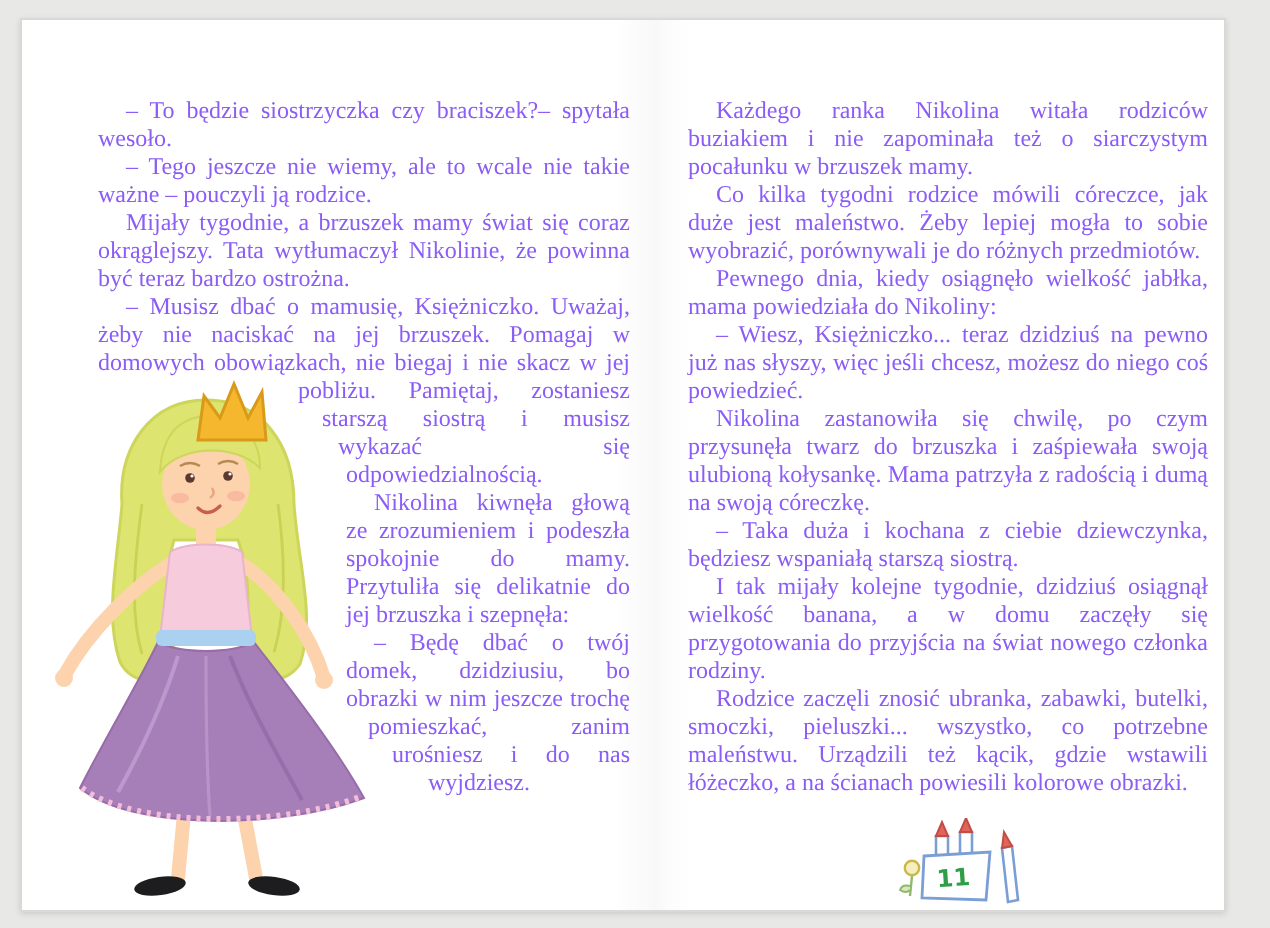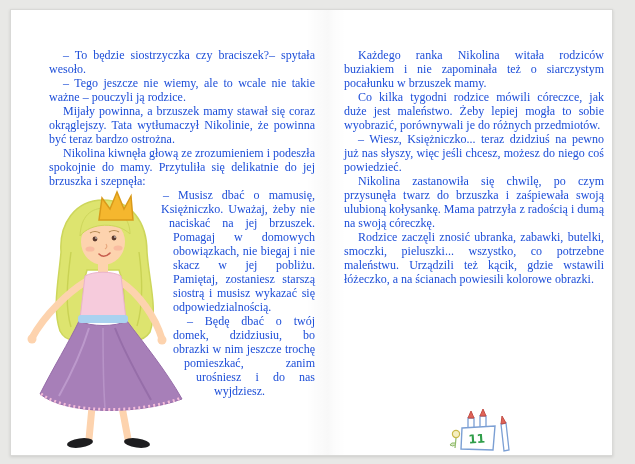--- a/index.html
+++ b/index.html
@@ -16,21 +16,21 @@
     box-shadow:0 1px 3px rgba(0,0,0,0.12);
   }
   .spine{
     position:absolute;left:295px;top:0;width:40px;height:100%;
     background:linear-gradient(90deg, rgba(0,0,0,0) 0%, rgba(0,0,0,0.028) 55%, rgba(0,0,0,0.012) 70%, rgba(0,0,0,0) 100%);
     pointer-events:none;
   }
   .page-text{
     position:absolute;top:38px;
     font-size:12px;line-height:14px;
-    color:#1d4ed8;
+    color:#8b5cf6;
     text-align:justify;
     hyphens:auto;
   }
   .left-text{left:38px;width:266px;}
   .right-text{left:333px;width:260px;font-family:Liberation Serif, serif;}
   .page-text p{margin:0;text-indent:14px;}
   
   .st{float:left;clear:left;height:14px;display:block;}
   .st0{height:140px;width:0;}
   .princess{position:absolute;left:8px;top:172px;width:180px;height:272px;}
@@ -42,31 +42,34 @@
 </head>
 <body>
 
 <div class="spread">
   <div class="spine"></div>
 
   <div class="page-text left-text">
     <span><i class="st st0"></i><i class="st" style="width:100px"></i><i class="st" style="width:112px"></i><i class="st" style="width:120px"></i><i class="st" style="width:90px"></i><i class="st" style="width:97px"></i><i class="st" style="width:92px"></i><i class="st" style="width:94px"></i><i class="st" style="width:102px"></i><i class="st" style="width:104px"></i><i class="st" style="width:113px"></i><i class="st" style="width:117px"></i><i class="st" style="width:124px"></i><i class="st" style="width:135px"></i><i class="st" style="width:147px"></i><i class="st" style="width:165px"></i><i class="st" style="width:174px"></i></span>
     <p>– To będzie siostrzyczka czy braciszek?– spytała wesoło.</p>
     <p>– Tego jeszcze nie wiemy, ale to wcale nie takie ważne – pouczyli ją rodzice.</p>
-    <p>Mijały powinna, a brzuszek mamy stawał się coraz okrąglejszy. Tata wytłumaczył Nikolinie, że powinna być teraz bardzo ostrożna.</p>
+    <p>Mijały tygodnie, a brzuszek mamy świat się coraz okrąglejszy. Tata wytłumaczył Nikolinie, że powinna być teraz bardzo ostrożna.</p>
+    <p>– Musisz dbać o mamusię, Księżniczko. Uważaj, żeby nie naciskać na jej brzuszek. Pomagaj w domowych obowiązkach, nie biegaj i nie skacz w jej pobliżu. Pamiętaj, zostaniesz starszą siostrą i musisz wykazać się odpowiedzialnością.</p>
     <p>Nikolina kiwnęła głową ze zrozumieniem i podeszła spokojnie do mamy. Przytuliła się delikatnie do jej brzuszka i szepnęła:</p>
-    <p>– Musisz dbać o mamusię, Księżniczko. Uważaj, żeby nie naciskać na jej brzuszek. Pomagaj w domowych obowiązkach, nie biegaj i nie skacz w jej pobliżu. Pamiętaj, zostaniesz starszą siostrą i musisz wykazać się odpowiedzialnością.</p>
     <p>– Będę dbać o twój domek, dzidziusiu, bo obrazki w nim jeszcze trochę pomieszkać, zanim urośniesz i do nas wyjdziesz.</p>
   </div>
 
   <div class="page-text right-text">
     <p>Każdego ranka Nikolina witała rodziców buziakiem i nie zapominała też o siarczystym pocałunku w brzuszek mamy.</p>
     <p>Co kilka tygodni rodzice mówili córeczce, jak duże jest maleństwo. Żeby lepiej mogła to sobie wyobrazić, porównywali je do różnych przedmiotów.</p>
+    <p>Pewnego dnia, kiedy osiągnęło wielkość jabłka, mama powiedziała do Nikoliny:</p>
     <p>– Wiesz, Księżniczko... teraz dzidziuś na pewno już nas słyszy, więc jeśli chcesz, możesz do niego coś powiedzieć.</p>
     <p>Nikolina zastanowiła się chwilę, po czym przysunęła twarz do brzuszka i zaśpiewała swoją ulubioną kołysankę. Mama patrzyła z radością i dumą na swoją córeczkę.</p>
+    <p>– Taka duża i kochana z ciebie dziewczynka, będziesz wspaniałą starszą siostrą.</p>
+    <p>I tak mijały kolejne tygodnie, dzidziuś osiągnął wielkość banana, a w domu zaczęły się przygotowania do przyjścia na świat nowego członka rodziny.</p>
     <p>Rodzice zaczęli znosić ubranka, zabawki, butelki, smoczki, pieluszki... wszystko, co potrzebne maleństwu. Urządzili też kącik, gdzie wstawili łóżeczko, a na ścianach powiesili kolorowe obrazki.</p>
   </div>
 
   <svg class="princess" viewBox="0 0 180 272" aria-hidden="true">
 
     <path d="M 84 18 C 56 18, 40 42, 42 70 C 40 96, 33 126, 41 149
          C 47 161, 64 162, 70 150 C 63 126, 63 104, 68 88
          L 100 88 C 106 104, 107 128, 101 148
          C 105 160, 123 162, 131 150 C 139 126, 130 100, 128 70
          C 128 40, 112 18, 84 18 Z" fill="#dde46f" stroke="#cdd65b" stroke-width="1.5"></path>

